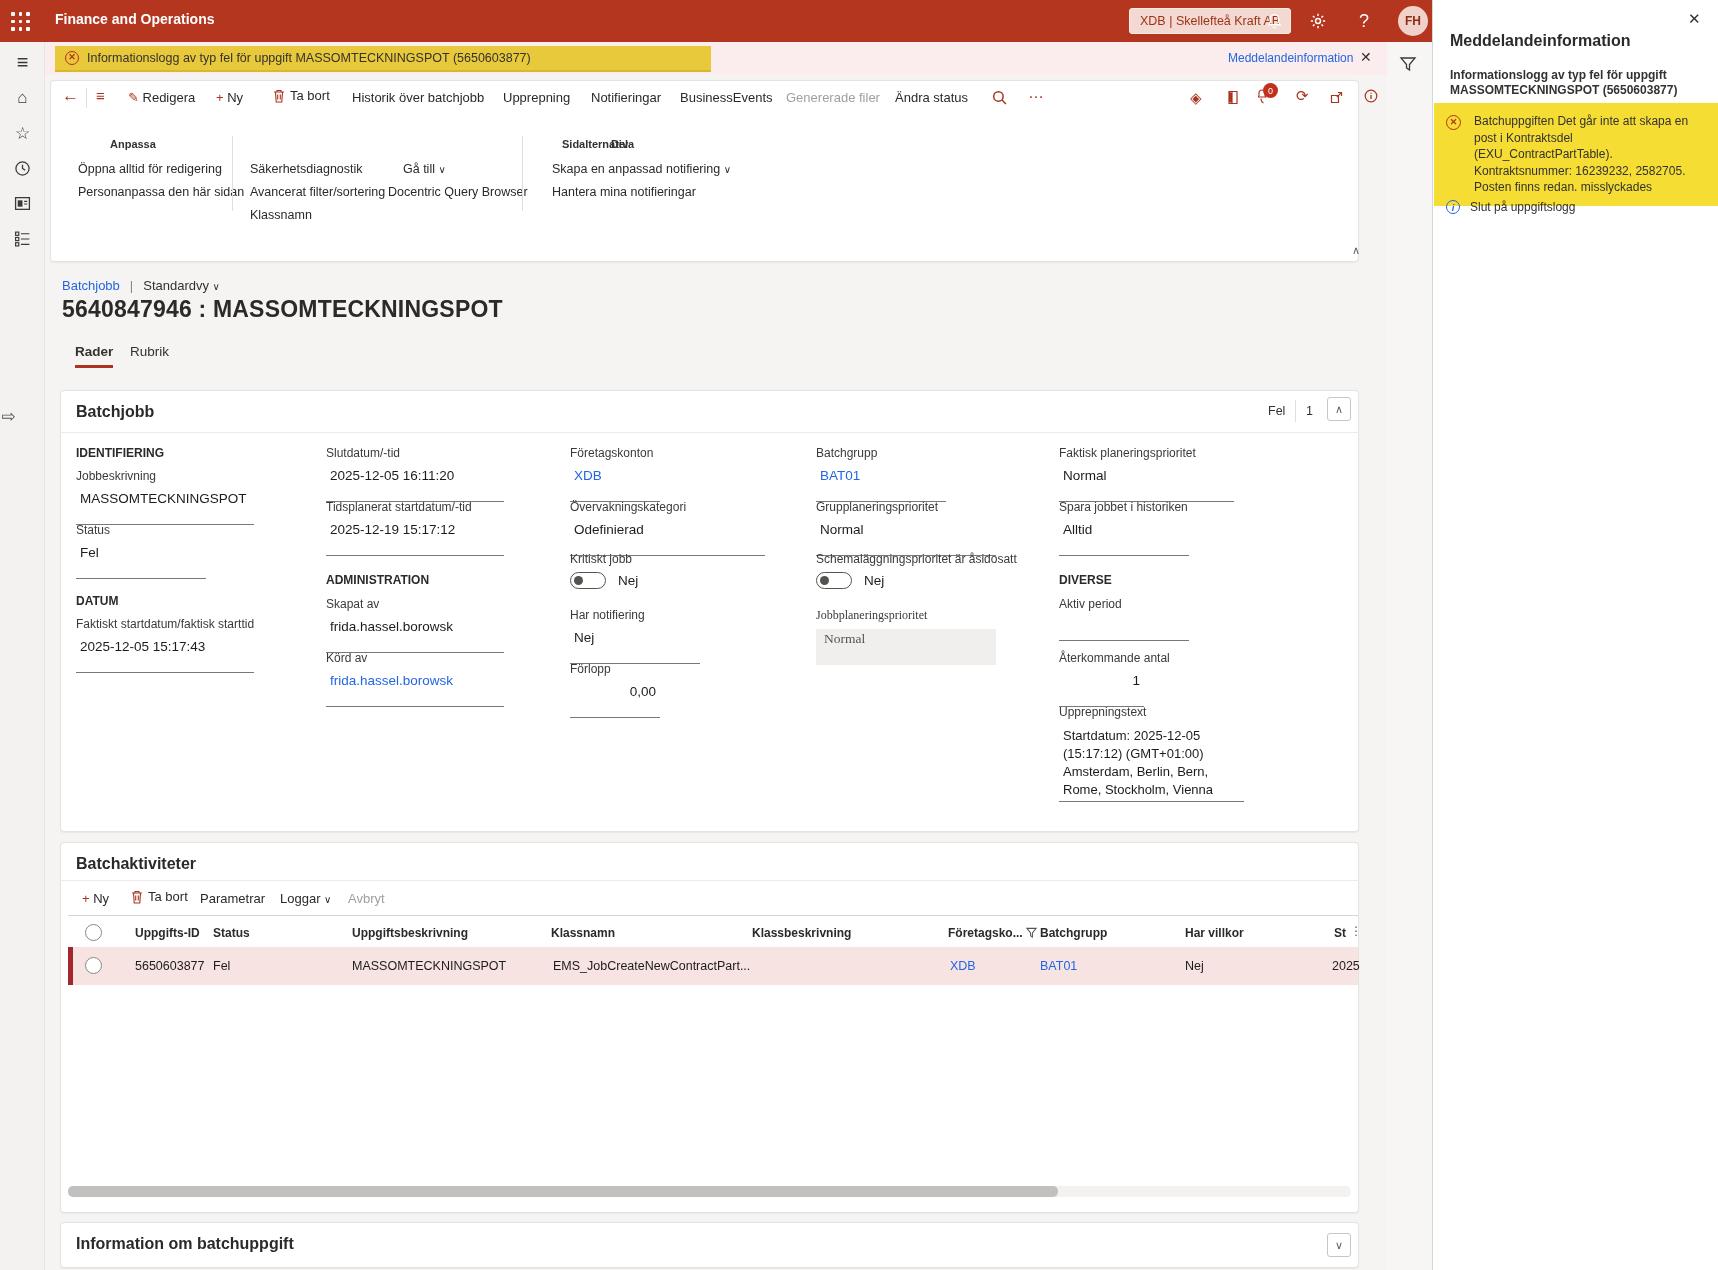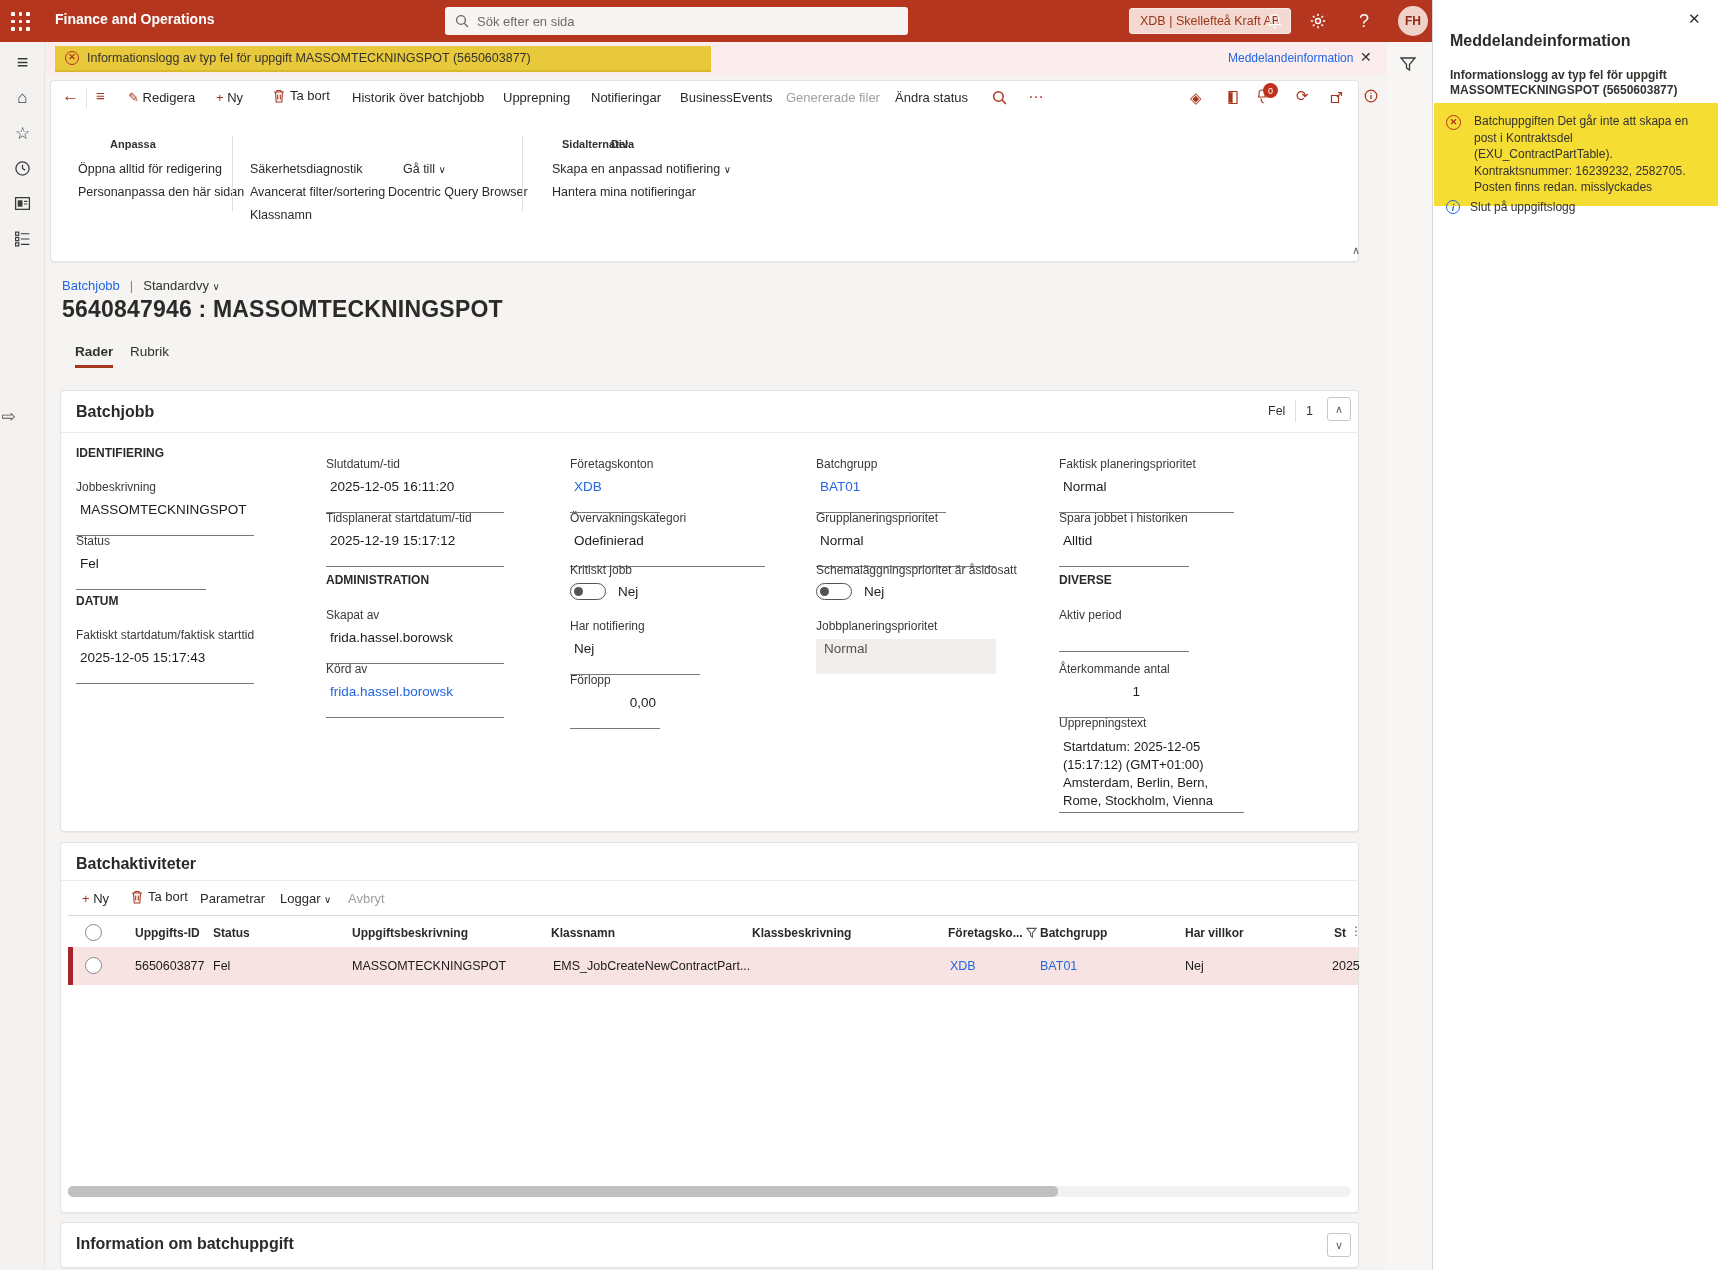--- a/index.html
+++ b/index.html
@@ -44,21 +44,21 @@
   .crumb-link { color:#2266e3; font-size:13px; }
   .crumb-sep { color:#8a8886; font-size:13px; }
   .crumb-view { color:#33322f; font-size:13px; }
   .page-title { position:absolute; left:62px; top:296px; font-size:23px; font-weight:bold; color:#2b2a29; letter-spacing:0.2px; }
   .tab { position:absolute; top:344px; font-size:13.5px; color:#33322f; padding-bottom:6px; }
   .tab.active { font-weight:bold; border-bottom:3px solid #a8351e; }
 
   
   .sec-title { font-size:16px; font-weight:bold; color:#2b2a29; }
   .fld { position:absolute; }
-  .lbl { font-size:12px; color:#3b3a39; margin-bottom:6px; white-space:nowrap;margin-top:11px; }
+  .lbl { font-size:12px; color:#3b3a39; margin-bottom:6px; white-space:nowrap; }
   .val { font-size:13.5px; color:#1d1c1b; border-bottom:1px solid #7a7874; padding:2px 0 18px 4px; min-height:24px; white-space:nowrap; }
   .val.link { color:#2266e3; }
   .val.ralign { text-align:right; padding-right:4px; }
   .val.disabled { background:#f1efee; border-bottom:none; color:#55534f; padding-left:8px; }
   .grp-hdr { position:absolute; font-size:12px; font-weight:bold; color:#2b2a29; }
   .toggle { display:flex; align-items:center; gap:12px; margin-top:4px; }
   .pill { width:36px; height:17px; border:1.5px solid #55534f; border-radius:9px; position:relative; }
   .pill .knob { position:absolute; left:3px; top:2.5px; width:9px; height:9px; background:#55534f; border-radius:50%; }
   .toggle-txt { font-size:13.5px; color:#1d1c1b; }
   .multival { font-size:13px; color:#1d1c1b; line-height:18px; border-bottom:1px solid #7a7874; padding:2px 0 2px 4px; }
@@ -96,27 +96,20 @@
       <span></span>
       <span></span>
       <span></span>
       <span></span>
       <span></span>
       <span></span>
       <span></span>
       <span></span>
   </div>
   <div class="app-title">Finance and Operations</div>
-  <div class="searchbox">
-    <svg width="14" height="14" viewBox="0 0 14 14">
-        <circle cx="6" cy="6" r="4.4" fill="none" stroke="#6e6b68" stroke-width="1.4"></circle>
-        <line x1="9.3" y1="9.3" x2="13" y2="13" stroke="#6e6b68" stroke-width="1.4"></line>
-      </svg>
-    <span>Sök efter en sida</span>
-  </div>
   <div class="env-badge">XDB | Skellefteå Kraft AB</div>
   <div class="topicon" style="left:1262px;">
     <svg width="17" height="17" viewBox="0 0 16 16">
         <path d="M8 1.5c-2.5 0-4 1.9-4 4.2v3l-1.4 2.3h10.8L12 8.7v-3c0-2.3-1.5-4.2-4-4.2z" fill="none" stroke="#fff" stroke-width="1.3"></path>
         <path d="M6.7 13a1.4 1.4 0 0 0 2.6 0" fill="none" stroke="#fff" stroke-width="1.3"></path>
       </svg>
   </div>
   <div class="topicon" style="left:1306px;">
     <svg width="18" height="18" viewBox="0 0 16 16">
         <circle cx="8" cy="8" r="2.2" fill="none" stroke="#fff" stroke-width="1.3"></circle>
@@ -320,21 +313,21 @@
 </div>
 <div class="fld" style="left:816px; top:552px; width:200px;">
   <div class="lbl">Schemaläggningsprioritet är åsidosatt</div>
   <div class="toggle">
     <span class="pill">
         <span class="knob"></span>
       </span>
     <span class="toggle-txt">Nej</span>
   </div>
 </div>
-<div class="fld" style="left:816px; top:608px; width:180px;">
+<div class="fld" style="left:816px; top:608px; width:180px;font-family:Liberation Serif, serif;">
   <div class="lbl">Jobbplaneringsprioritet</div>
   <div class="val disabled">Normal</div>
 </div>
 
 <div class="fld" style="left:1059px; top:446px; width:175px;">
   <div class="lbl">Faktisk planeringsprioritet</div>
   <div class="val">Normal</div>
 </div>
 <div class="fld" style="left:1059px; top:500px; width:130px;">
   <div class="lbl">Spara jobbet i historiken</div>

